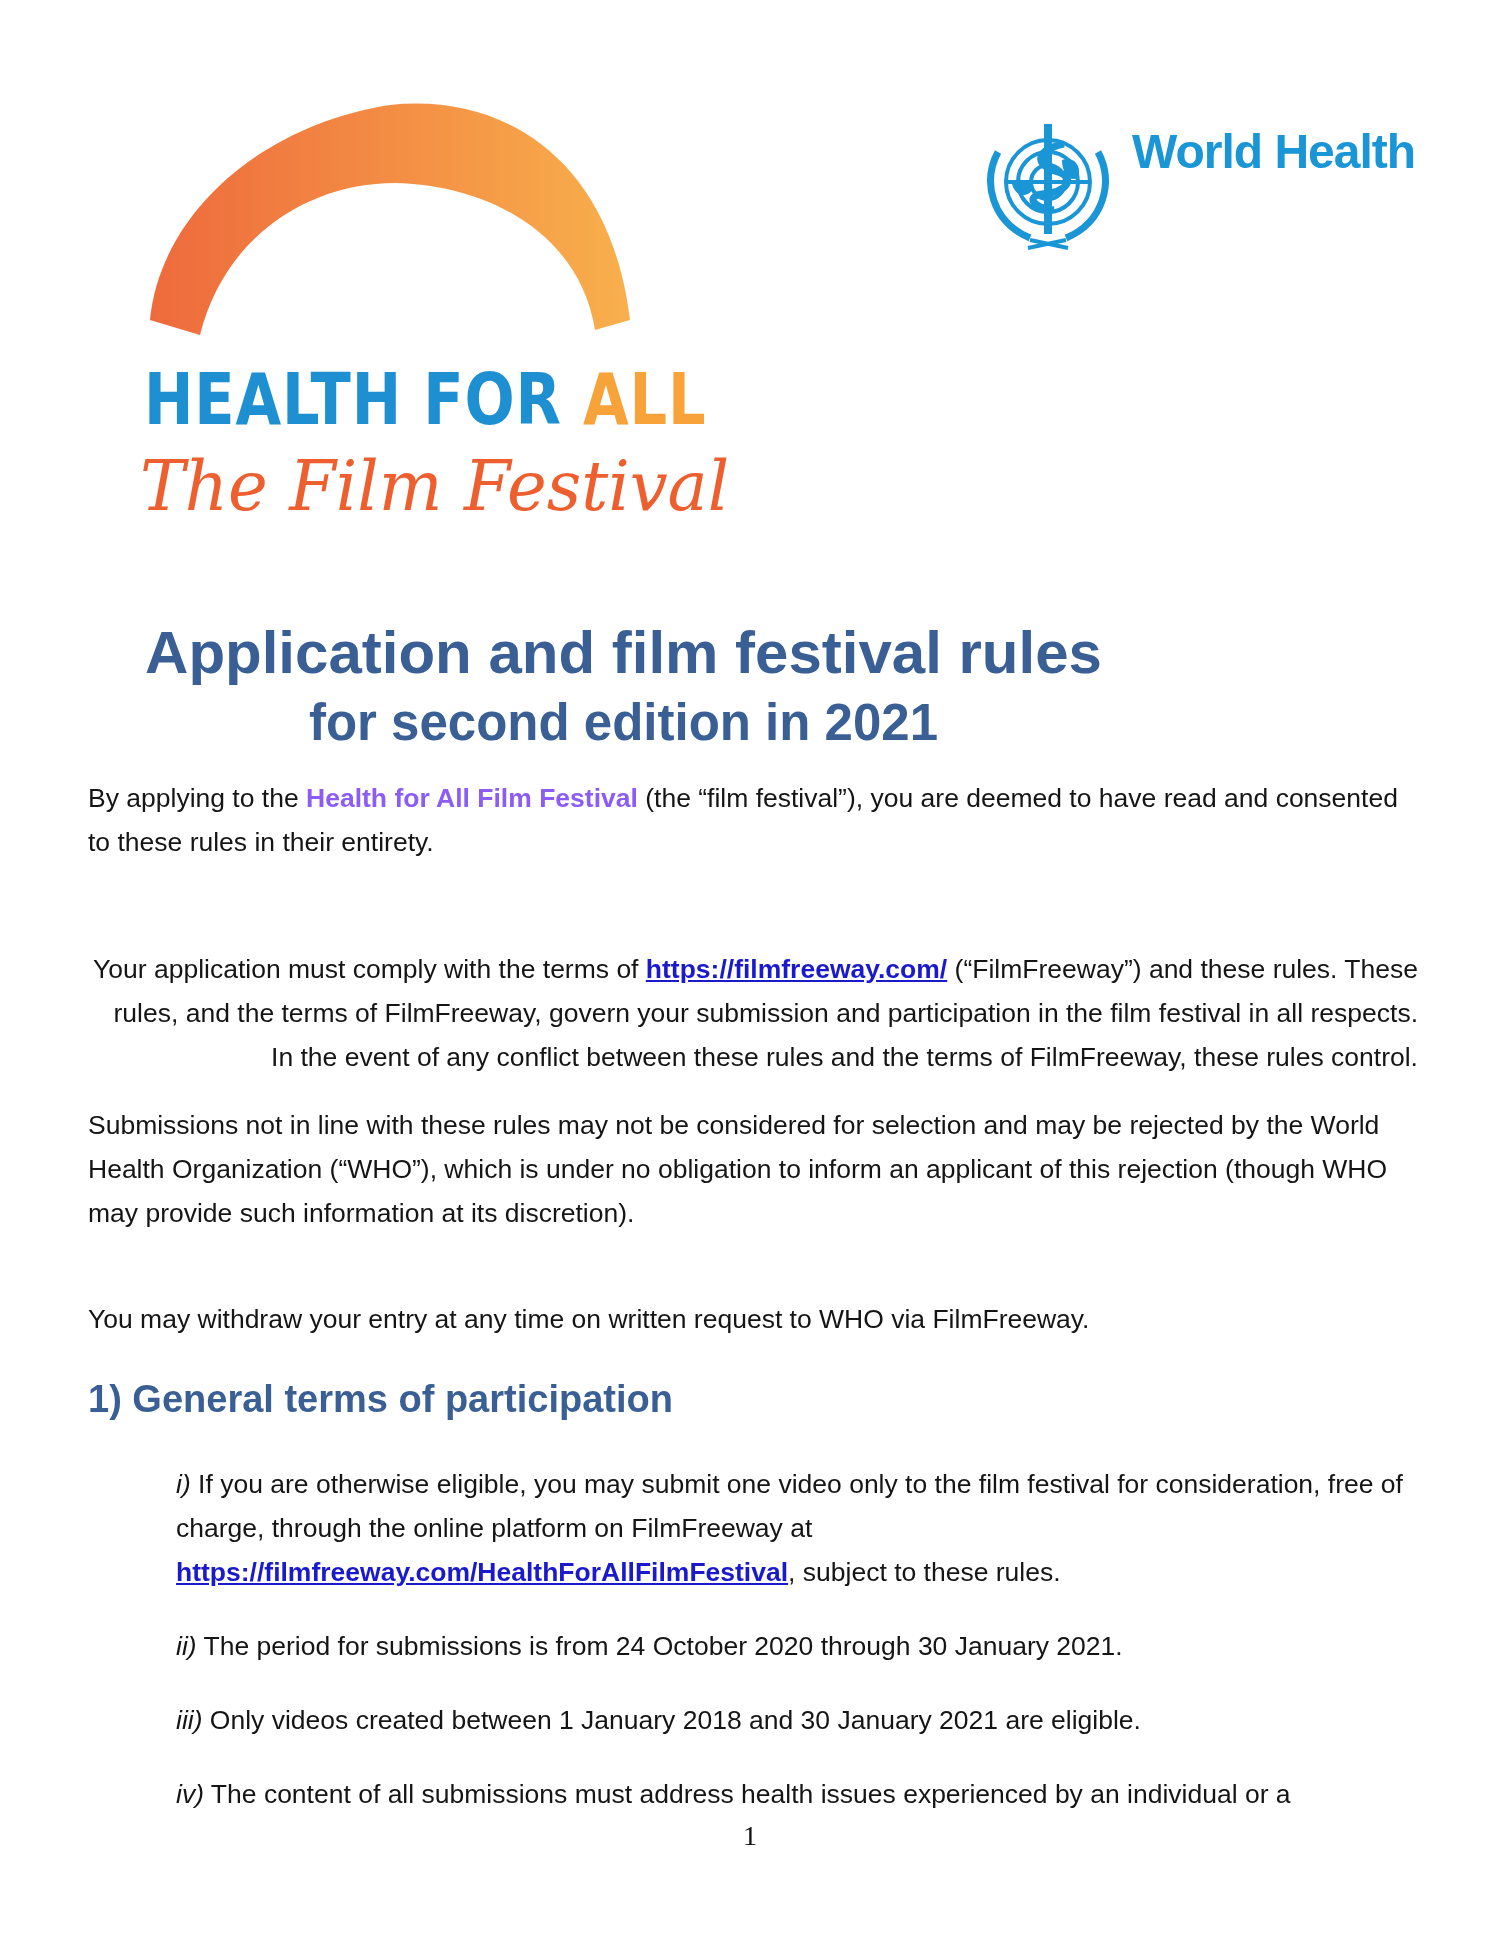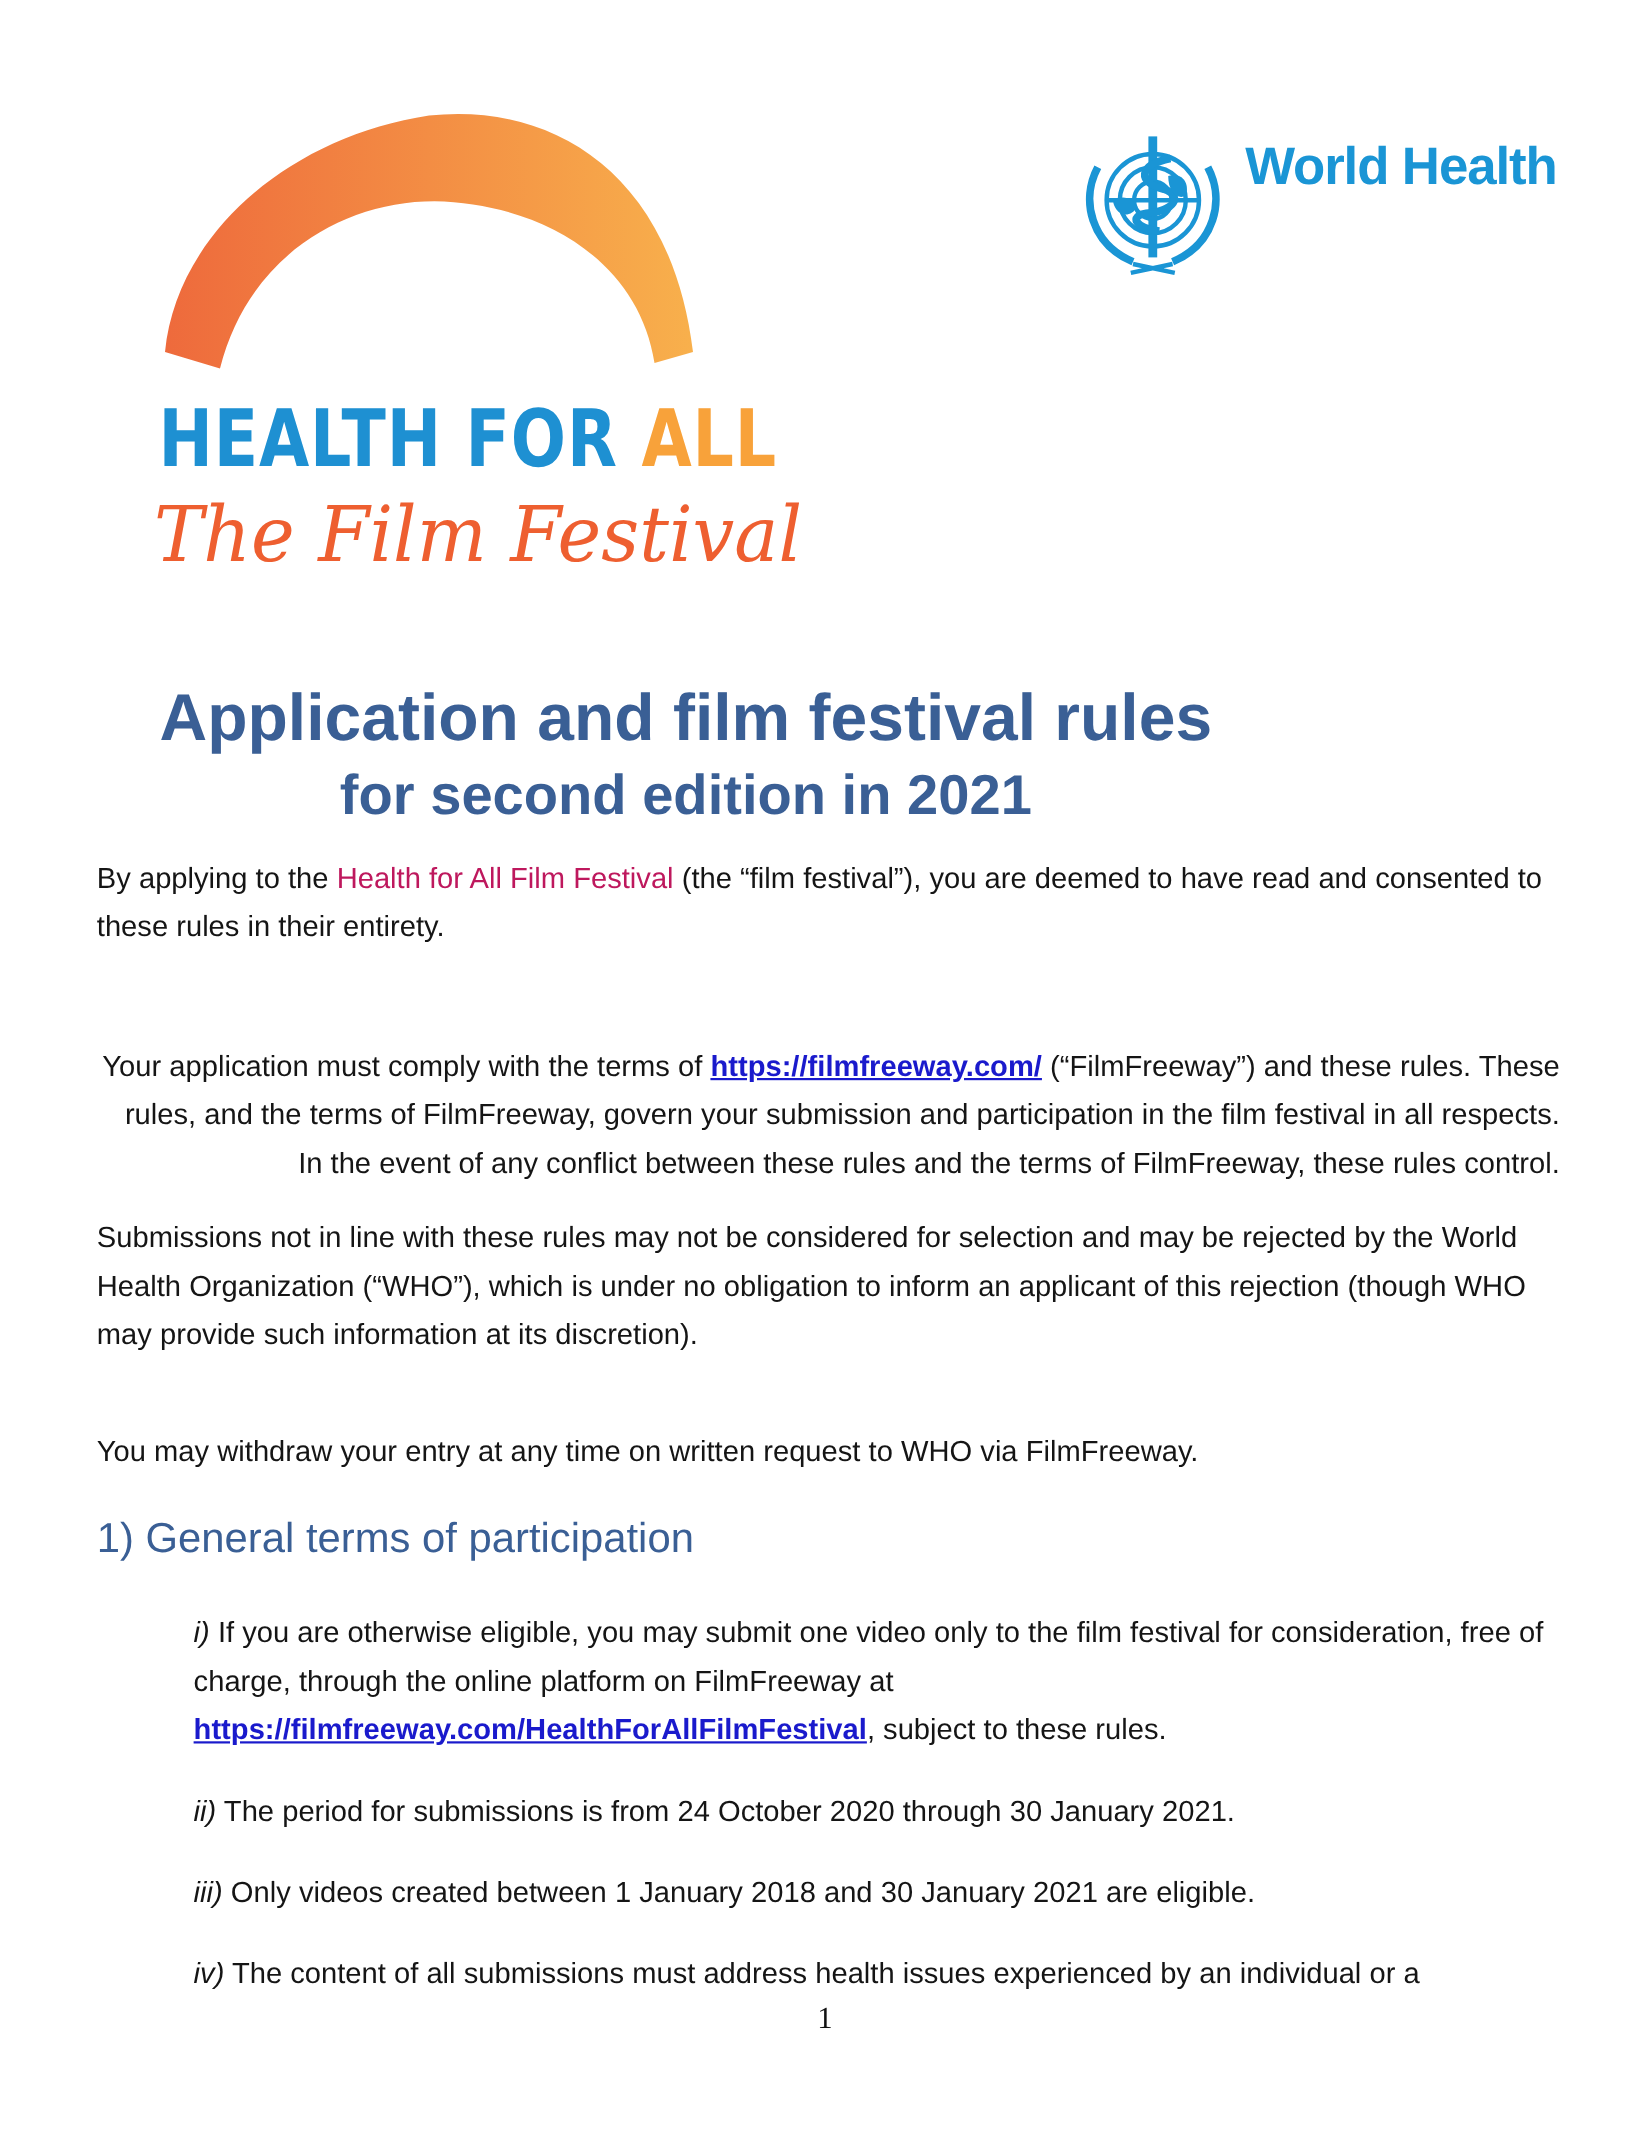--- a/index.html
+++ b/index.html
@@ -22,24 +22,24 @@
   #who-logo { left: 978px; top: 122px; width: 420px; height: 130px; }
   .who-text { position: absolute; left: 154px; top: 4px; color: #1a95d5; font-weight: bold;
               font-size: 48px; line-height: 52px; letter-spacing: -1px; white-space: nowrap; }
 
   
   .title { left: 0; width: 1247px; text-align: center; color: #3a5f95; font-weight: bold; }
   #main-title { top: 618px; font-size: 60px; letter-spacing: 0px; }
   #sub-title { top: 693px; font-size: 51px; }
 
   .para { left: 88px; width: 1330px; font-size: 26.5px; line-height: 44px; color: #151515; }
-  .para b { font-weight: normal; color: #be185d; }
+  .para b { font-weight: bold; color: #8b5cf6; }
   a.link { color: #1a1acc; font-weight: bold; text-decoration: underline; }
 
-  #section-heading { left: 88px; top: 1378px; font-size: 38px; font-weight: normal; color: #3a5f95; }
+  #section-heading { left: 88px; top: 1378px; font-size: 38px; font-weight: bold; color: #3a5f95; }
 
   .item { left: 176px; width: 1250px; font-size: 26.5px; line-height: 44px; color: #151515; }
   .item .num { font-style: italic; }
 
   #page-number { left: 0; width: 1500px; top: 1820px; text-align: center;
                  font-family: "Liberation Serif", serif; font-size: 28px; color: #111; }
 </style>
 </head>
 <body>
 

